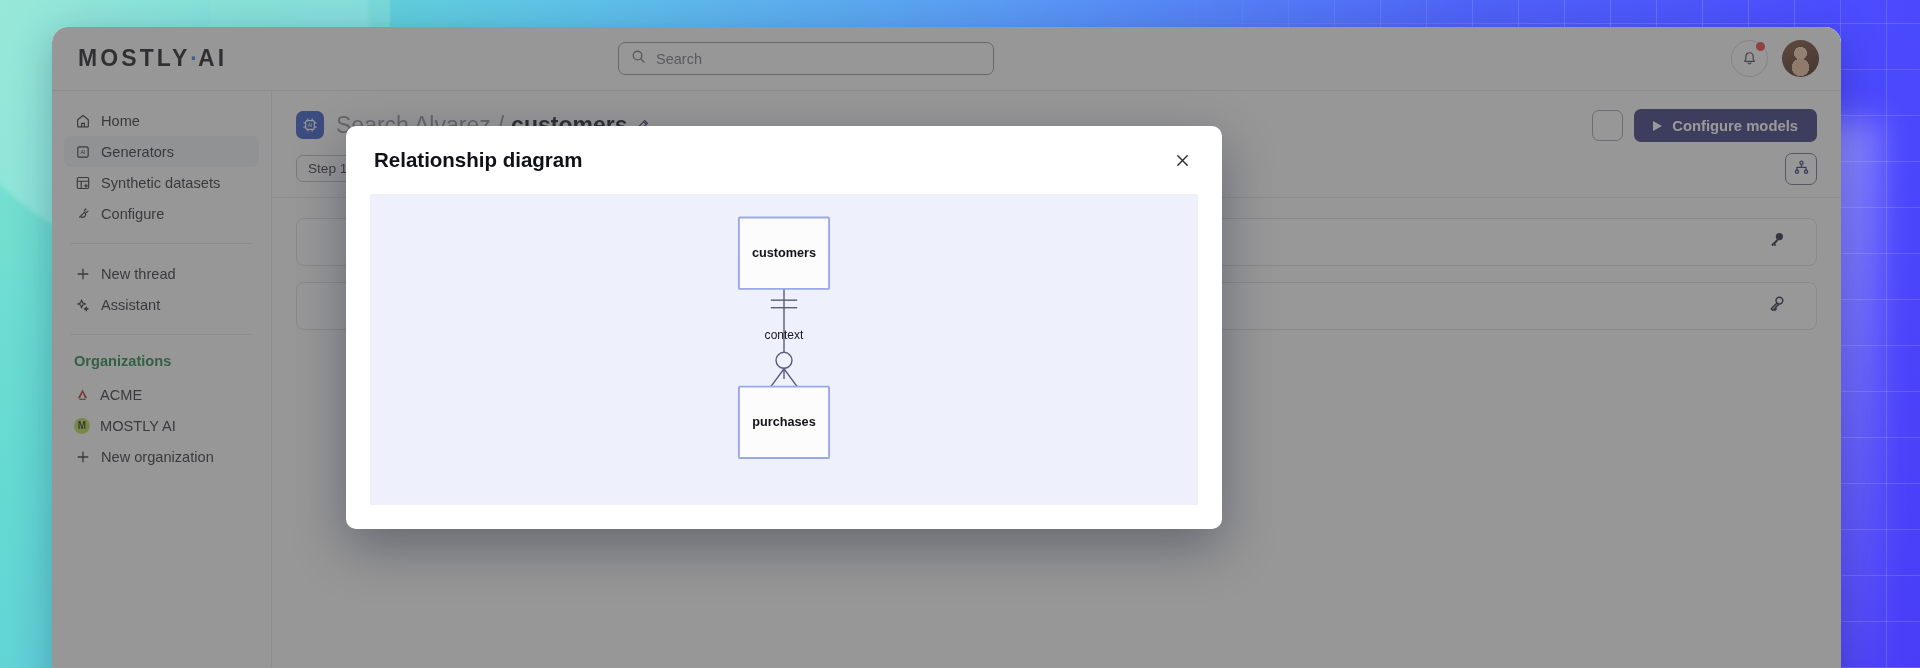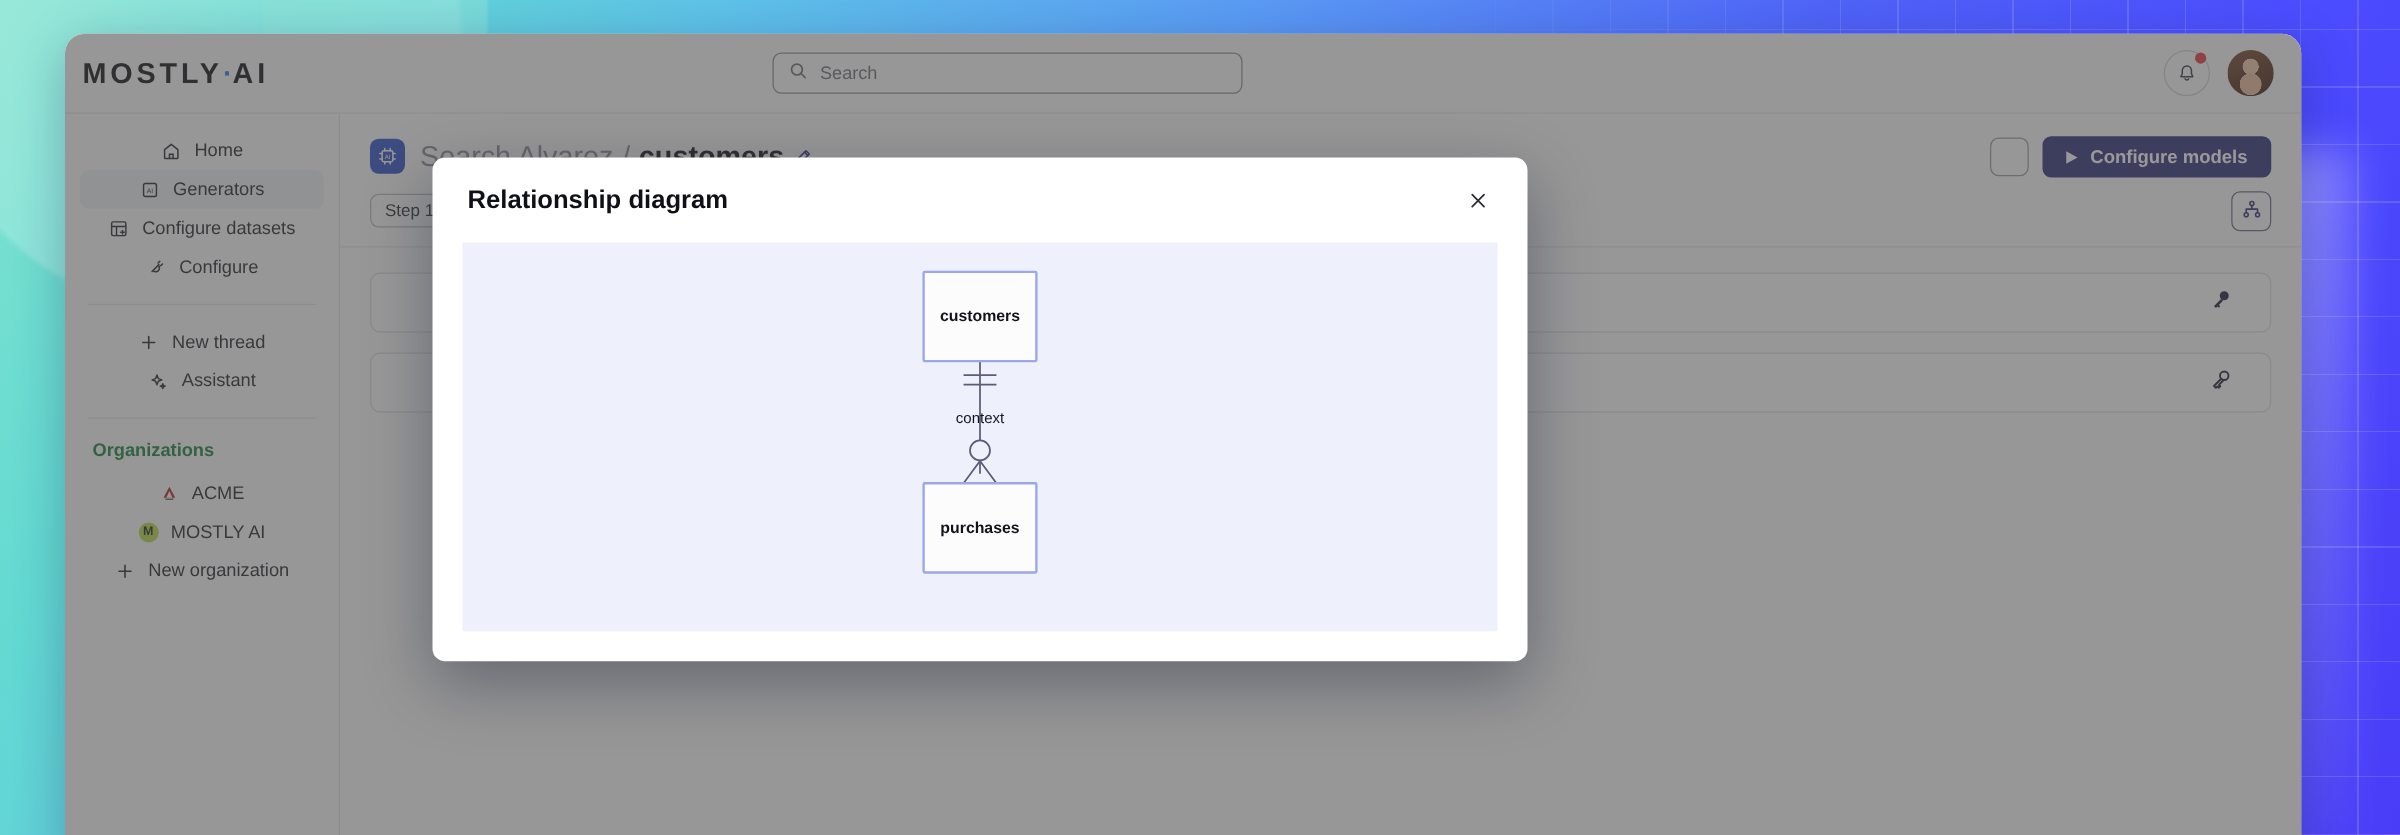--- a/index.html
+++ b/index.html
@@ -61,21 +61,21 @@
   
   #topbar {
     height: 64px; width: 100%;
     display: flex; align-items: center;
     border-bottom: 1px solid #e4e4e8;
     background: #fbfbfb;
     position: relative;
   }
   #logo {
     font-size: 23px; font-weight: 700; letter-spacing: 3.1px;
-    color: #111217; padding-left: 14px; white-space: nowrap;
+    color: #111217; padding-left: 26px; white-space: nowrap;
   }
   #logo .dot { color: #2f7de1; letter-spacing: 0; }
   #search-wrap {
     position: absolute; left: 566px; top: 15px;
     width: 376px; height: 33px;
     border: 1px solid #8d8d96; border-radius: 7px;
     display: flex; align-items: center; gap: 10px;
     padding: 0 12px;
     background: transparent;
   }
@@ -114,21 +114,21 @@
 
   #sidebar {
     width: 220px; flex: 0 0 220px;
     border-right: 1px solid #e4e4e8;
     padding: 14px 12px 0 12px;
     background: #fbfbfb;
   }
   .nav-item {
     display: flex; align-items: center; gap: 10px;
     height: 31px; padding: 0 10px; border-radius: 7px;
-    font-size: 14.6px; color: #26262e; cursor: pointer; justify-content: center;
+    font-size: 14.6px; color: #26262e; cursor: pointer;
   }
   .nav-item.active { background: #eceff3; }
   .nav-icon { width: 17px; height: 17px; display: flex; align-items: center; justify-content: center; flex: 0 0 17px; }
   .nav-sep { height: 1px; background: #e4e4e8; margin: 14px 6px; }
   .sidebar-heading {
     font-size: 14.6px; color: #15803d; font-weight: 700;
     padding: 4px 10px 10px 10px;
   }
   .org-badge {
     width: 16px; height: 16px; flex: 0 0 16px;
@@ -310,21 +310,21 @@
       </div>
 
       <div class="nav-item">
         <span class="nav-icon">
           <svg width="16" height="16" viewBox="0 0 18 18" fill="none" stroke="#26262e" stroke-width="1.3">
             <rect x="2.6" y="2.8" width="12.8" height="12.4" rx="1.4"></rect>
             <path d="M2.6 7h12.8M7 7v8.2"></path>
             <path d="M12.4 10.6v3.2M10.8 12.2h3.2" stroke-linecap="round"></path>
           </svg>
         </span>
-        <span>Configure datasets</span>
+        <span>Synthetic datasets</span>
       </div>
 
       <div class="nav-item">
         <span class="nav-icon">
           <svg width="16" height="16" viewBox="0 0 18 18" fill="none" stroke="#26262e" stroke-width="1.35">
             <path d="M6.2 11.8a3.3 3.3 0 1 0 4.7-4.7"></path>
             <path d="M11.4 6.4 5.2 12.6" stroke-linecap="round"></path>
             <path d="M12.2 3.4 10.6 5M14.6 5.8 13 7.4" stroke-linecap="round"></path>
           </svg>
         </span>

